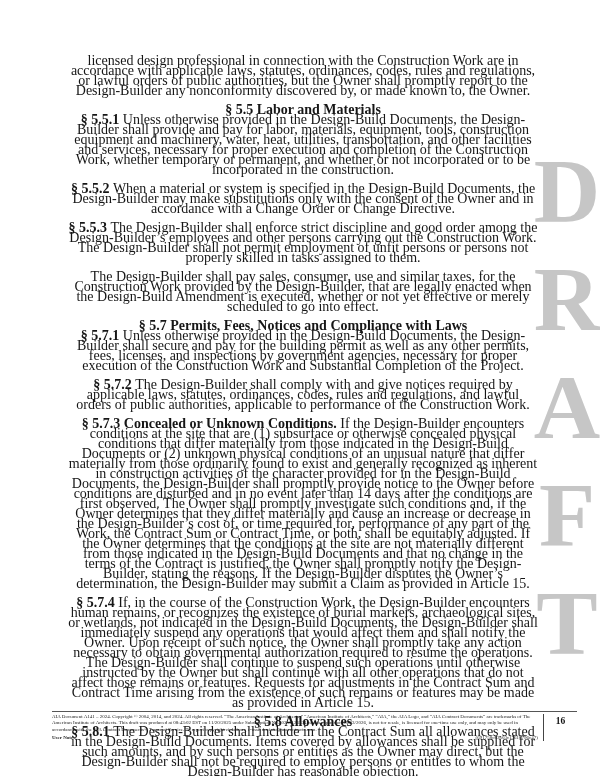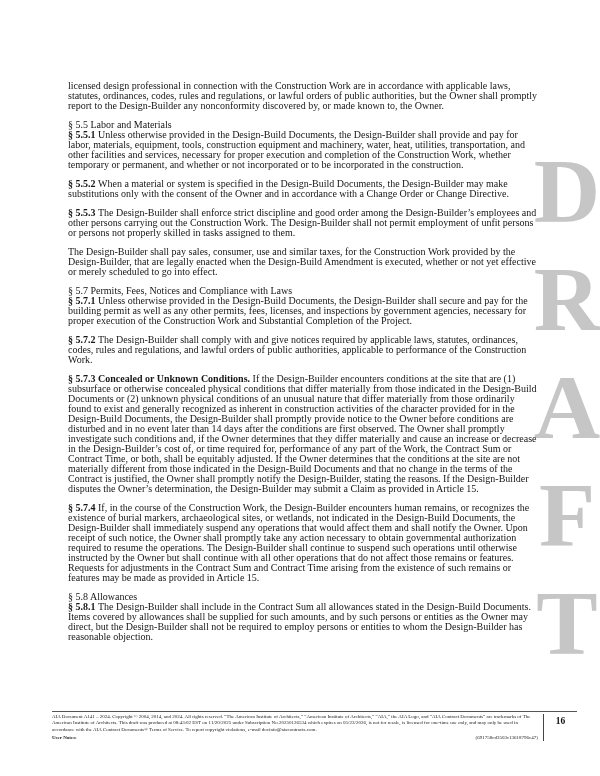--- a/index.html
+++ b/index.html
@@ -9,25 +9,25 @@
     overflow:hidden; font-family:"Liberation Serif", serif; color:#161616;
   }
   .watermark {
     position:absolute; top:140px; left:521px; z-index:0;
     writing-mode:vertical-lr; text-orientation:upright;
     font-size:92px; font-weight:bold; letter-spacing:6px;
     color:#c6c6c6; line-height:1; user-select:none;
   }
   .content {
     position:absolute; left:68px; top:56px; width:470px; z-index:1;
-    font-size:10px; line-height:10px; text-align:left;margin-top:25px;
+    font-size:14px; line-height:10px; text-align:center;
   }
   .para { margin-top:9px; }
   .para.first { margin-top:0; }
-  .heading { margin-top:9px; font-weight:normal; }
+  .heading { margin-top:9px; font-weight:bold; }
   .heading + .para { margin-top:0; }
   .lead { font-weight:bold; }
   .lead::after { content:" "; }
   .footer {
     position:absolute; left:52px; top:711px; width:525px; z-index:1;
     display:flex; align-items:stretch;
     border-top:0.6px solid #555; padding-top:2px;
   }
   .footer-left {
     flex:1; font-size:5px; line-height:6.3px; color:#1d1d1d; padding-right:5px;

